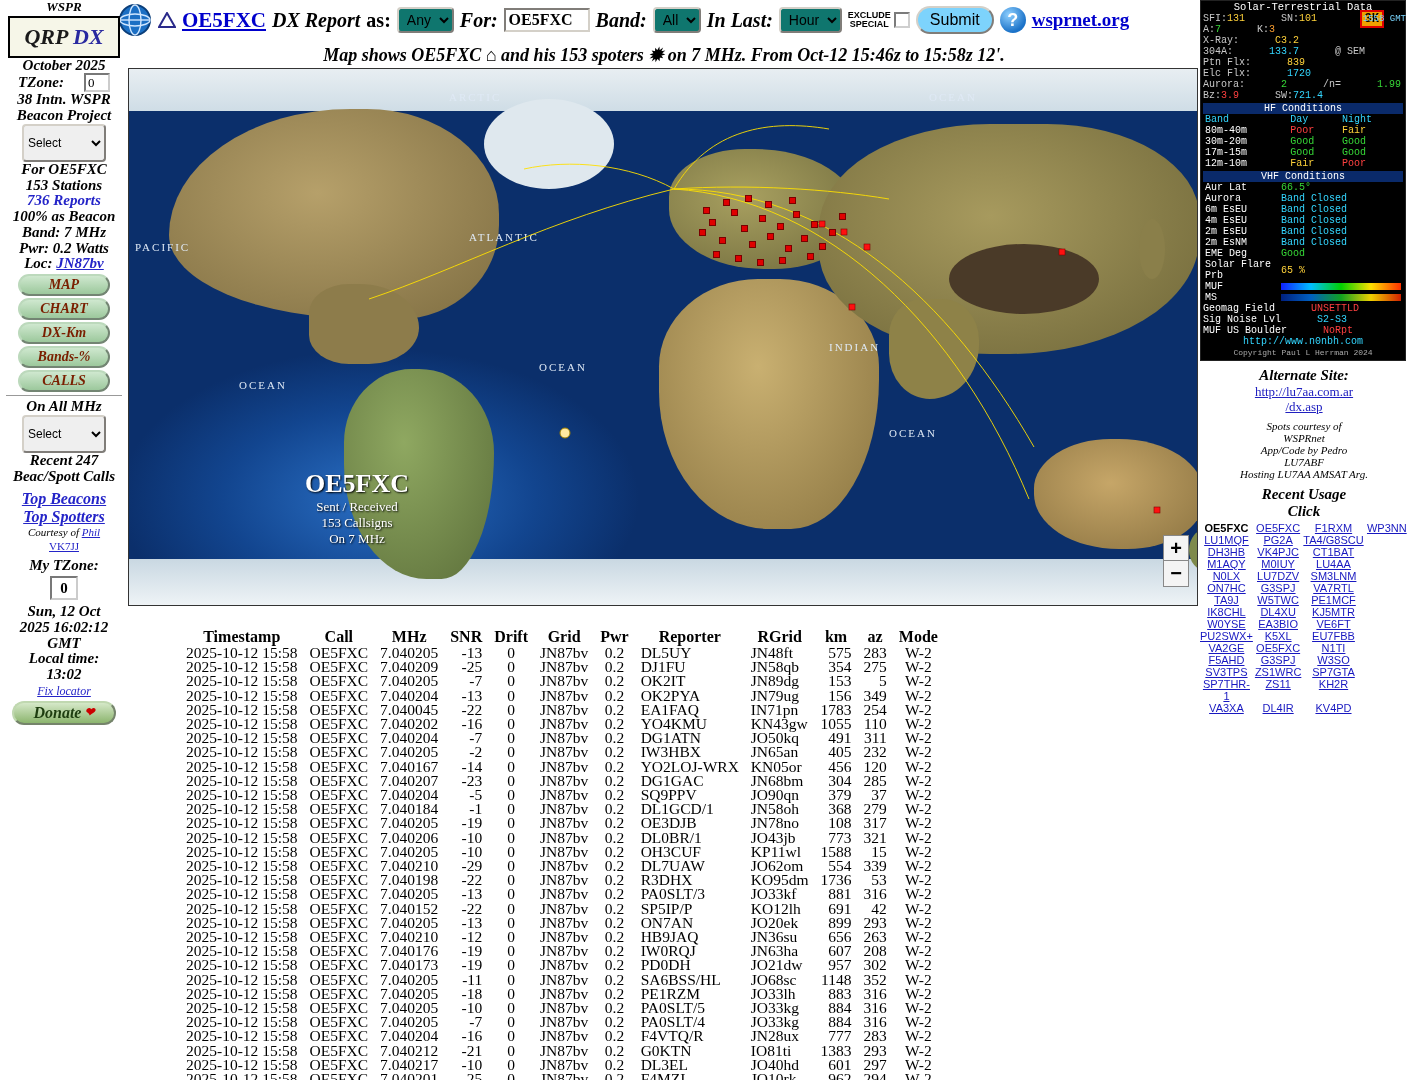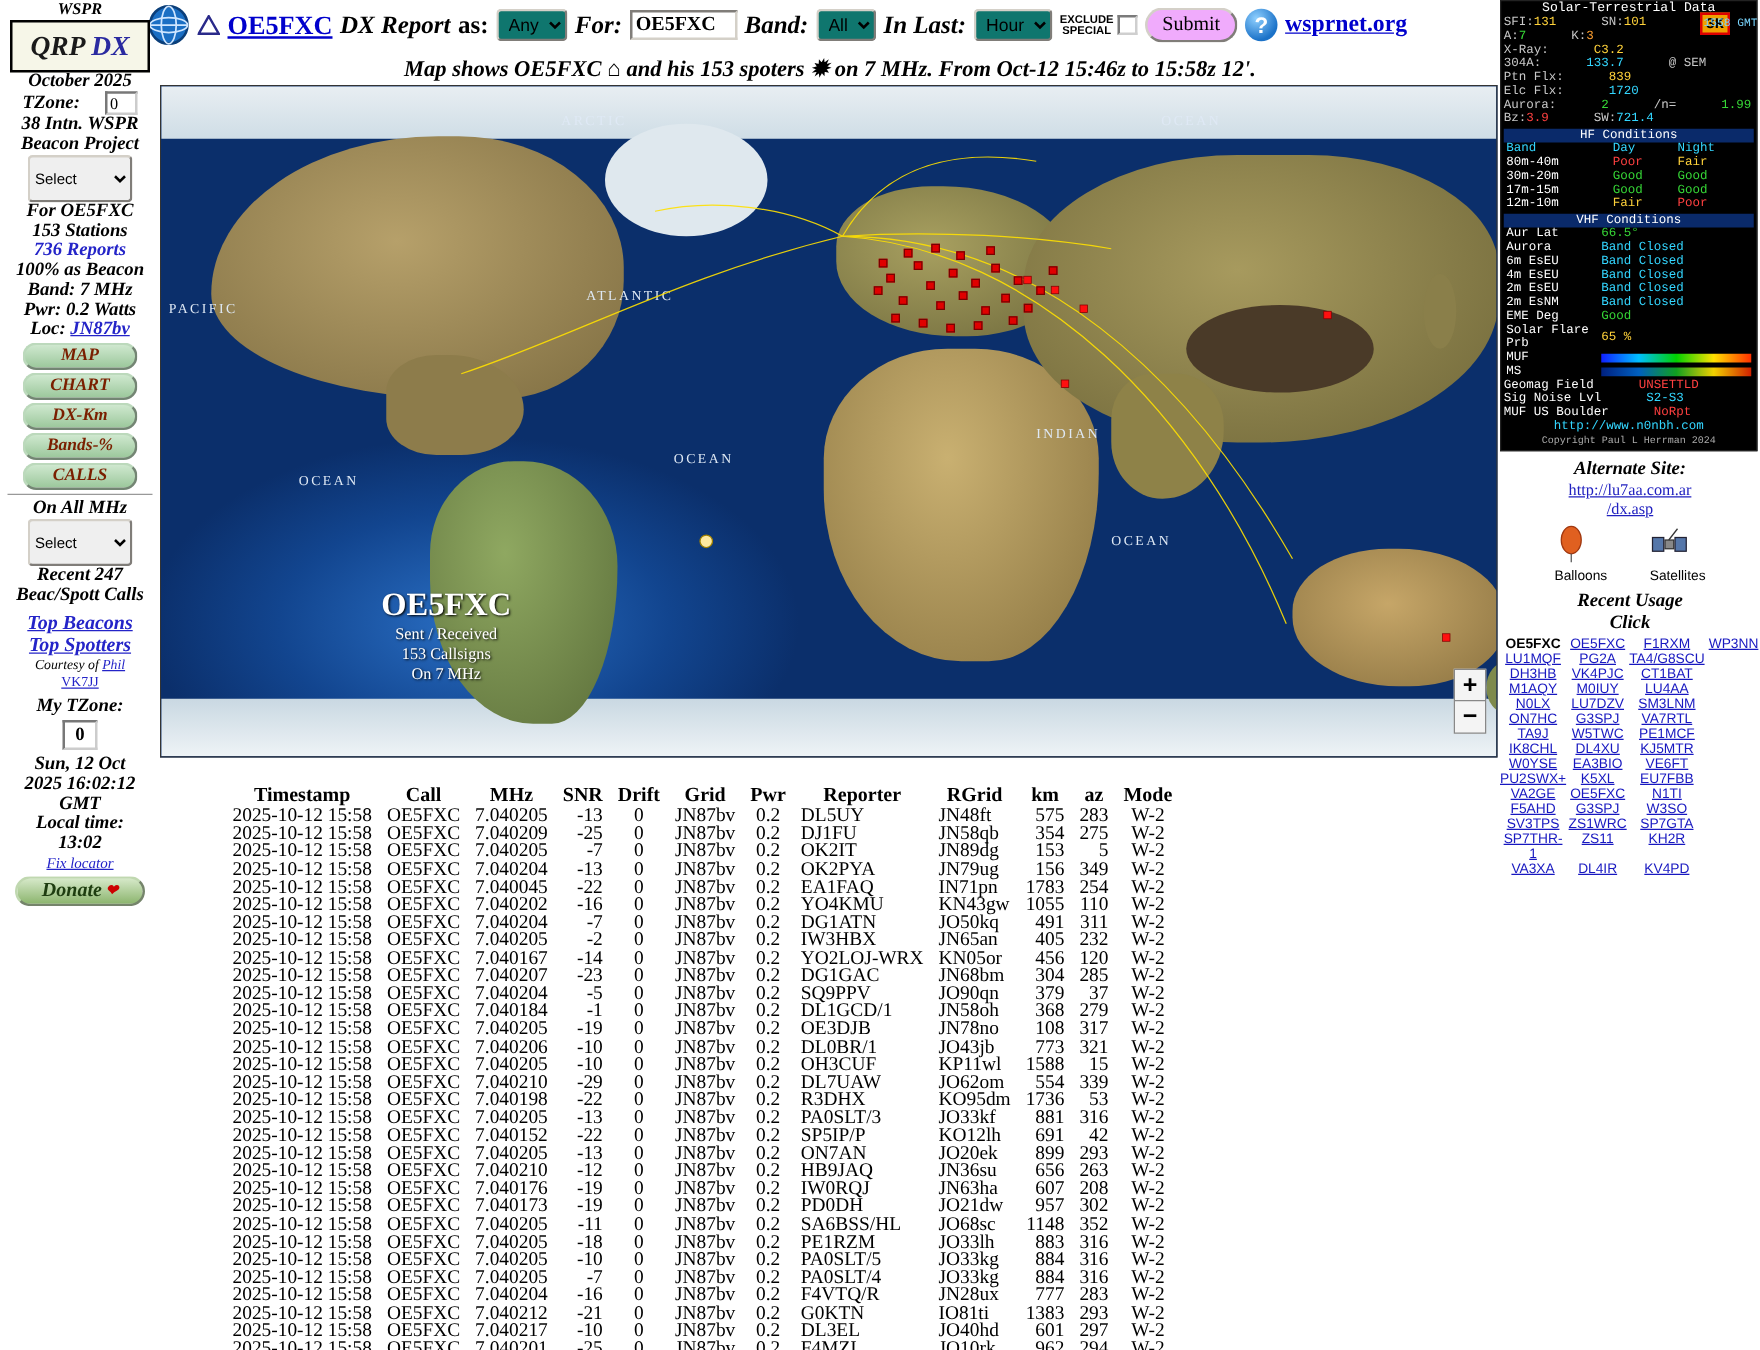--- a/index.html
+++ b/index.html
@@ -37,22 +37,22 @@
   input.textbox {
     height: 24px; font-size: 16px; font-weight: bold;
     font-family: "Liberation Serif", serif;
     border: 2px inset #d4d0c8; padding: 1px 3px; width: 86px;
   }
   .excl { font-size: 9px; line-height: 9px; font-weight: bold;
           font-family: "Liberation Sans", sans-serif; text-align: center; }
   .cb { width: 16px; height: 16px; border: 2px inset #cfcfcf; background: #fff; display: inline-block; }
   button.submit {
     height: 28px; padding: 2px 12px; font-size: 16px;
-    font-family: Liberation Serif, serif;
-    border: 2px outset #d4d0c8; background: #f0abfc; border-radius: 14px;
+    font-family: Liberation Sans, sans-serif;
+    border: 2px outset #d4d0c8; background: #7dd3fc; border-radius: 14px;
   }
   .qmark {
     width: 26px; height: 26px; border-radius: 50%;
     background: radial-gradient(circle at 35% 30%, #8fd0ff, #1b72c8 70%);
     color: #fff; font-weight: bold; font-size: 18px; text-align: center; line-height: 26px;
     font-family: "Liberation Sans", sans-serif;
   }
   .wsprlink { font-size: 19px; font-weight: bold; color: #0000cc; text-decoration: underline; }
 
   
@@ -559,39 +559,28 @@
       <div style="text-align:center;color:#aaa;font-size:8px">Copyright Paul L Herrman 2024</div>
     </div>
     <div class="kbadge">3K</div>
     <div style="position:absolute;right:2px;top:14px;color:#7ad6ff;font-family:'Liberation Mono',monospace;font-size:9px">1558 GMT</div>
   </div>
 
   <div class="alt-site">Alternate Site:</div>
   <div class="alt-url">http://lu7aa.com.ar</div>
   <div class="alt-url">/dx.asp</div>
 
-  <div class="icon-row">
-    <div>
-      <svg width="26" height="30" viewBox="0 0 26 30">
-        <ellipse cx="13" cy="12" rx="8" ry="11" fill="#e06020" stroke="#a03810"></ellipse>
-        <line x1="13" y1="23" x2="13" y2="30" stroke="#555"></line>
-      </svg>
-      <div class="icon-cap">Balloons</div>
-    </div>
-    <div>
-      <svg width="30" height="30" viewBox="0 0 30 30">
-        <rect x="12" y="12" width="7" height="7" fill="#888" stroke="#333"></rect>
-        <rect x="2" y="10" width="9" height="11" fill="#5577aa" stroke="#223"></rect>
-        <rect x="20" y="10" width="9" height="11" fill="#5577aa" stroke="#223"></rect>
-        <line x1="15" y1="12" x2="22" y2="3" stroke="#333"></line>
-      </svg>
-      <div class="icon-cap">Satellites</div>
-    </div>
+
+  <div class="courtesy">
+    <div>Spots courtesy of</div>
+    <div>WSPRnet</div>
+    <div>App/Code by Pedro</div>
+    <div>LU7ABF</div>
+    <div>Hosting LU7AA AMSAT Arg.</div>
   </div>
-
 
   <div class="recent-title">Recent Usage</div>
   <div class="recent-title" style="margin-top:0">Click</div>
   <div class="calls-grid" id="calls-grid">
       <span class="first">OE5FXC</span>
       <span>OE5FXC</span>
       <span>F1RXM</span>
       <span>WP3NN</span>
       <span>LU1MQF</span>
       <span>PG2A</span>

